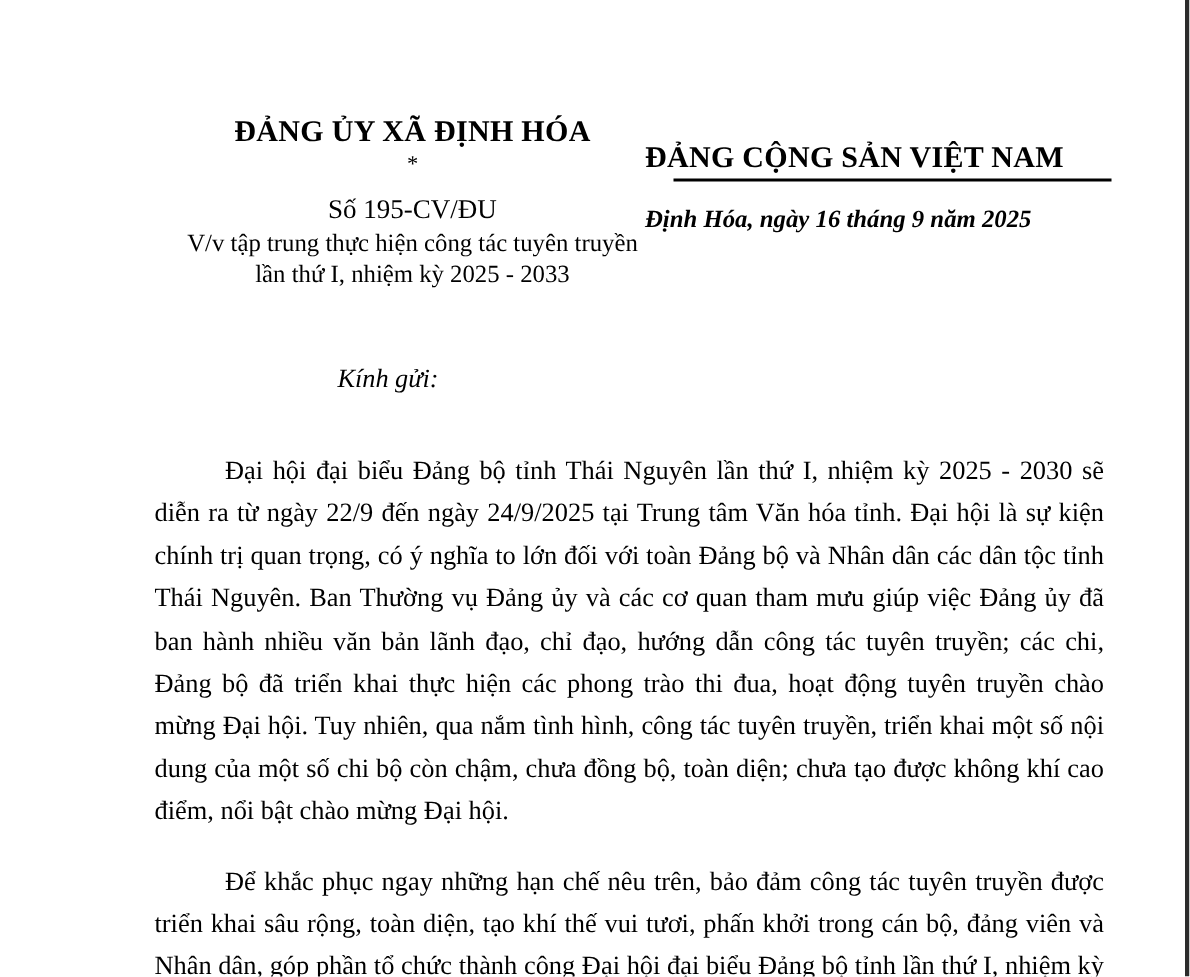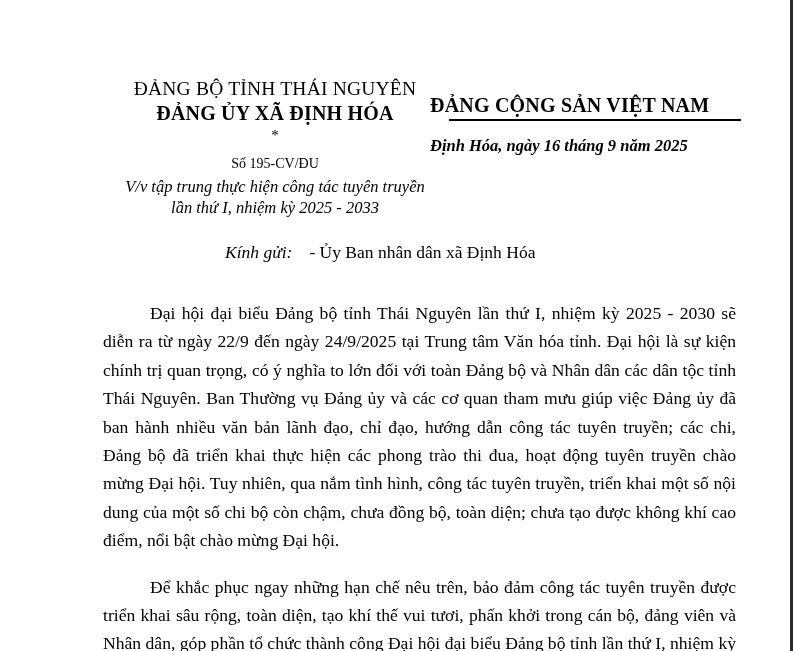--- a/index.html
+++ b/index.html
@@ -68,29 +68,28 @@
     white-space: nowrap;
   }
 
   .org-star {
     font-size: 15px;
     line-height: 17px;
     margin-top: 1px;
   }
 
   .doc-number {
-    font-size: 14px;
+    font-size: 18px;
     line-height: 24px;
     margin-top: 8px;
     white-space: nowrap;
     text-align: center;
   }
 
   .subject {
-    font-style: italic;
     font-size: 16.5px;
     line-height: 20.5px;
     margin-top: 1px;
   }
   .subject div { white-space: nowrap; }
 
   .header-right {
     position: absolute;
     left: 430px;
     top: 16px;
@@ -175,21 +174,20 @@
 </head>
 <body>
 
 <div class="page">
 
   <div class="scan-edge"></div>
 
   <div class="header">
 
     <div class="header-left">
-      <div class="org-line1">ĐẢNG BỘ TỈNH THÁI NGUYÊN</div>
       <div class="org-line2">ĐẢNG ỦY XÃ ĐỊNH HÓA</div>
       <div class="org-star">*</div>
       <div class="doc-number">Số 195-CV/ĐU</div>
       <div class="subject">
         <div>V/v tập trung thực hiện công tác tuyên truyền</div>
         <div>lần thứ I, nhiệm kỳ 2025 - 2033</div>
       </div>
     </div>
 
     <div class="header-right">
@@ -197,21 +195,20 @@
       <div class="title-rule"></div>
       <div class="place-date">Định Hóa, ngày 16 tháng 9 năm 2025</div>
     </div>
 
   </div>
 
   <div class="recipients">
     <div class="recipients-row">
       <div class="kinh-gui">Kính gửi:</div>
       <div class="recipient-list">
-        <div>- Ủy Ban nhân dân xã Định Hóa</div>
       </div>
     </div>
   </div>
 
   <div class="body-text">
     <p>Đại hội đại biểu Đảng bộ tỉnh Thái Nguyên lần thứ I, nhiệm kỳ 2025 - 2030 sẽ diễn ra từ ngày 22/9 đến ngày 24/9/2025 tại Trung tâm Văn hóa tỉnh. Đại hội là sự kiện chính trị quan trọng, có ý nghĩa to lớn đối với toàn Đảng bộ và Nhân dân các dân tộc tỉnh Thái Nguyên. Ban Thường vụ Đảng ủy và các cơ quan tham mưu giúp việc Đảng ủy đã ban hành nhiều văn bản lãnh đạo, chỉ đạo, hướng dẫn công tác tuyên truyền; các chi, Đảng bộ đã triển khai thực hiện các phong trào thi đua, hoạt động tuyên truyền chào mừng Đại hội. Tuy nhiên, qua nắm tình hình, công tác tuyên truyền, triển khai một số nội dung của một số chi bộ còn chậm, chưa đồng bộ, toàn diện; chưa tạo được không khí cao điểm, nổi bật chào mừng Đại hội.</p>
     <p>Để khắc phục ngay những hạn chế nêu trên, bảo đảm công tác tuyên truyền được triển khai sâu rộng, toàn diện, tạo khí thế vui tươi, phấn khởi trong cán bộ, đảng viên và Nhân dân, góp phần tổ chức thành công Đại hội đại biểu Đảng bộ tỉnh lần thứ I, nhiệm kỳ 2025 - 2030, Thường trực Đảng ủy yêu cầu:</p>
   </div>
 
 </div>

